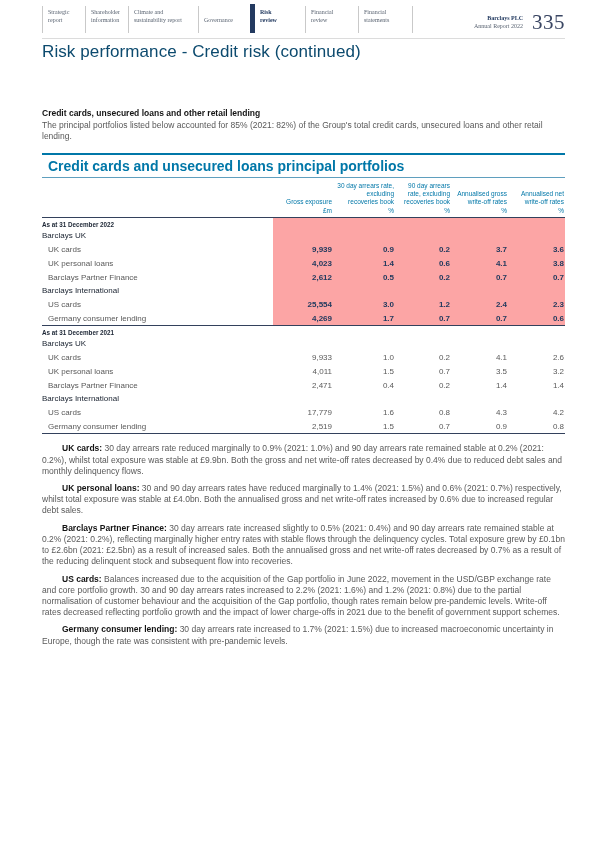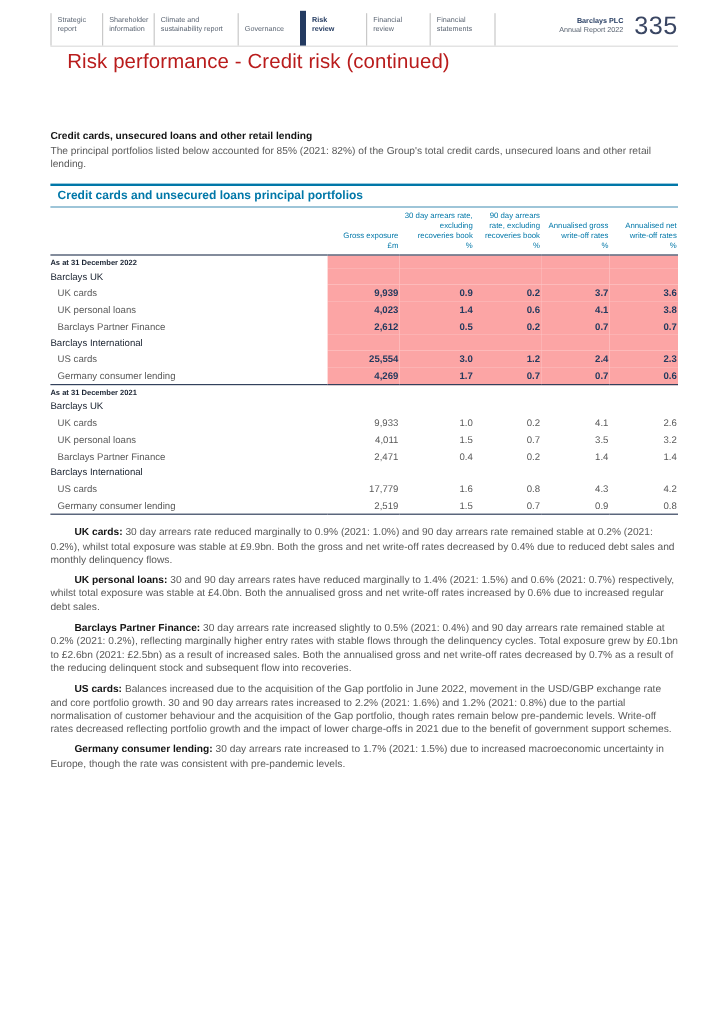--- a/index.html
+++ b/index.html
@@ -5,21 +5,21 @@
   html,body { margin:0; padding:0; }
   body {
     width:600px; height:849px; background:#ffffff; overflow:hidden;
     font-family:"Liberation Sans", sans-serif;
   }
   .page { position:relative; width:600px; height:849px; background:#fff; }
 
   
   .nav {
     position:absolute; top:6px; left:42px; right:35px; height:32px;
-    display:flex; align-items:flex-end; border-bottom:1px solid #dcdcdc;
+    display:flex; align-items:flex-start; border-bottom:1px solid #dcdcdc;font-family:Liberation Serif, serif;
   }
   .tabs { display:flex; flex:1 1 auto; }
   .tab {
     border-left:1px solid #c9c9c9;
     display:flex; align-items:flex-end;
     padding:3px 2px 8px 5px; box-sizing:border-box;
     font-size:6px; line-height:1.3; color:#5a6472;
     white-space:pre-line; cursor:default;
   }
   .tab:nth-child(1){ width:43px; }
@@ -39,33 +39,33 @@
     color:#5a6472; padding-bottom:8px; white-space:nowrap;
   }
   .brand-1 { font-weight:bold; color:#233a60; }
   .pageno {
     align-self:center; font-size:21px; color:#3a4663; margin-left:9px;
     letter-spacing:0.5px;
   }
 
   
   .page-title {
-    position:absolute; top:42px; left:56px; margin:0;
-    font-size:17px; font-weight:400; color:#b91c1c; letter-spacing:0.1px;
+    position:absolute; top:42px; left:42px; margin:0;
+    font-size:17px; font-weight:400; color:#0c4a6e; letter-spacing:0.1px;
   }
 
   
   .content { position:absolute; top:108px; left:42px; width:523px; }
   .sec-heading { margin:0 0 2px 0; font-size:8.5px; font-weight:bold; color:#141414; }
   .intro { margin:0 0 10px 0; font-size:8.5px; line-height:1.35; color:#595959; }
 
   
   .tbl-title {
     border-top:2px solid #0077a8; border-bottom:1px solid #5f9fbe;
-    padding:3px 0 3px 6px; font-size:10px; font-weight:bold; color:#0077a8;
+    padding:3px 0 3px 6px; font-size:14px; font-weight:bold; color:#0077a8;
   }
   table.tbl { width:100%; border-collapse:collapse; table-layout:fixed; }
   table.tbl col.c0 { width:231px; }
   table.tbl col.c1 { width:60px; }
   table.tbl col.c2 { width:62px; }
   table.tbl col.c3 { width:56px; }
   table.tbl col.c4 { width:57px; }
   table.tbl col.c5 { width:57px; }
   .tbl th.colhead {
     font-size:6.5px; font-weight:normal; color:#0077a8; text-align:right;

